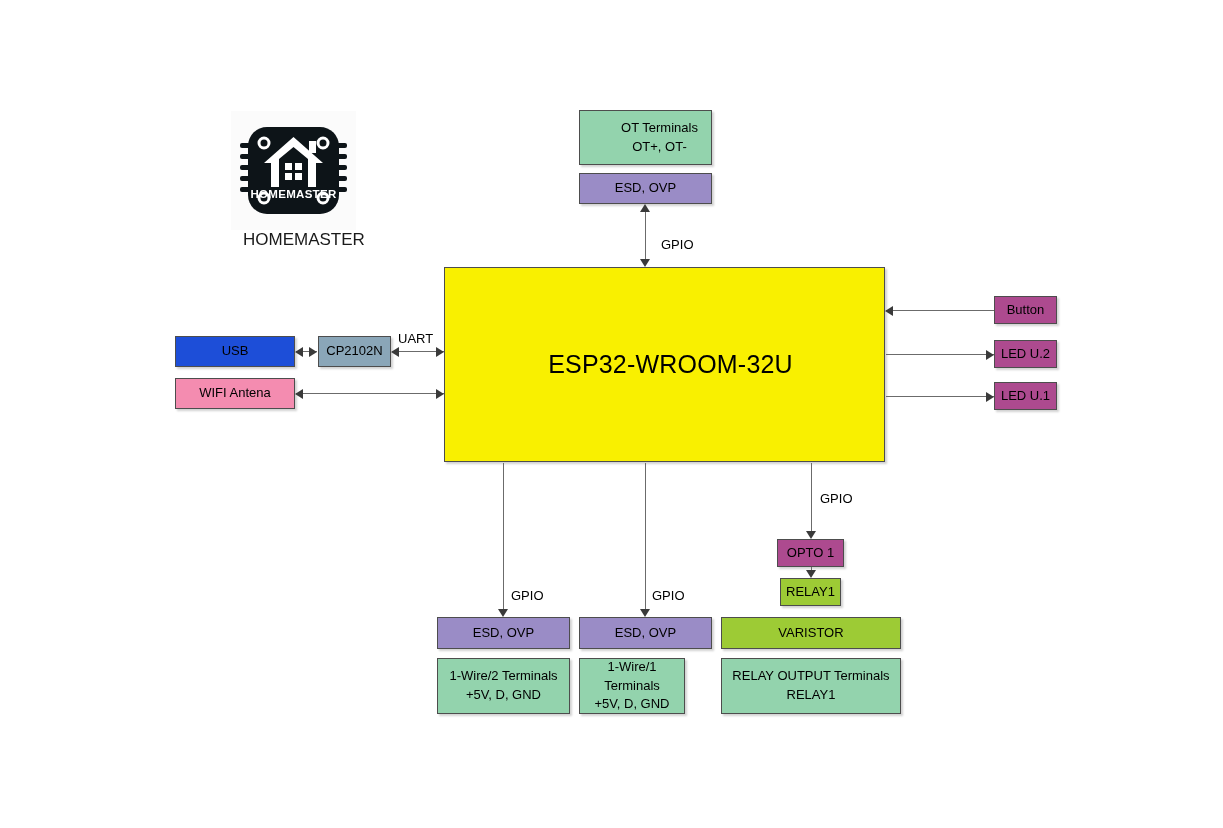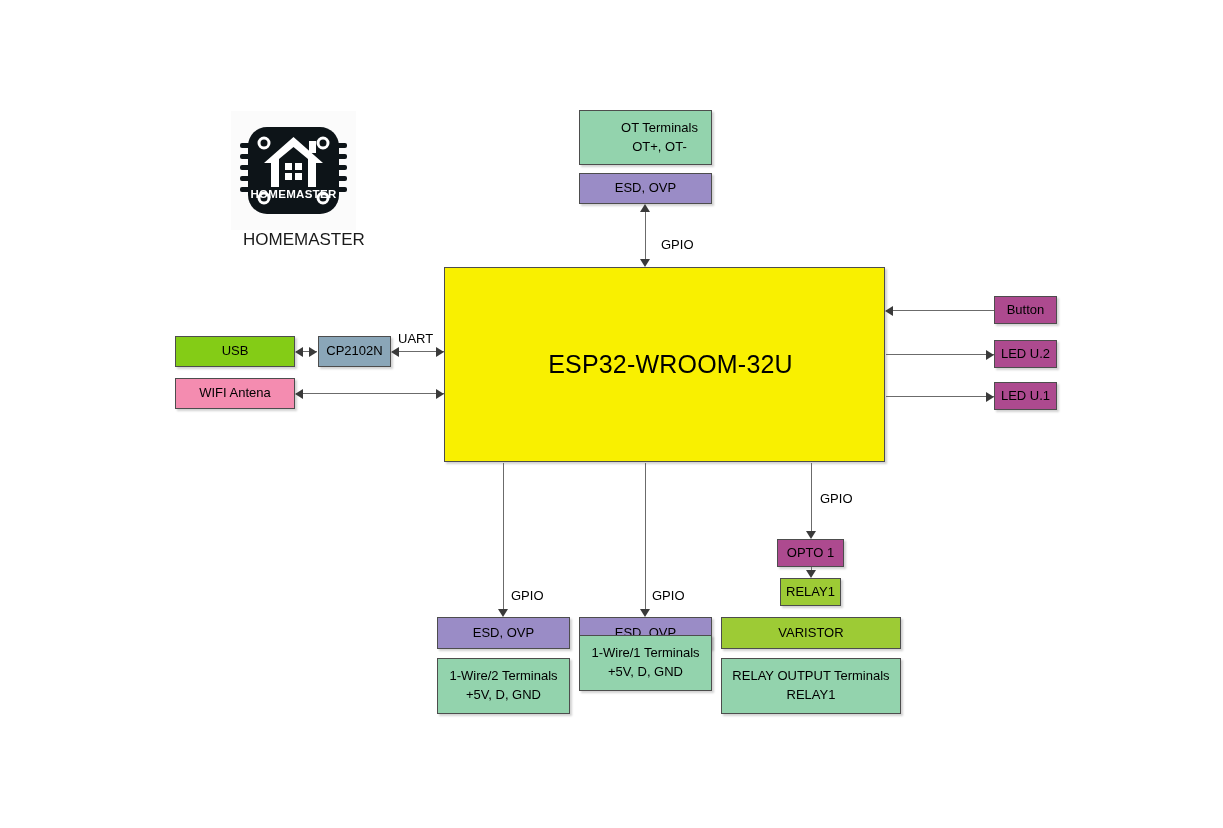--- a/index.html
+++ b/index.html
@@ -29,21 +29,21 @@
     color: #000000;
     font-size: 13px;
     line-height: 1.45;
     box-shadow: 2px 2px 2px rgba(0,0,0,0.18);
   }
   .box .line2 { display: block; }
 
   .c-green   { background: #93d3ad; }
   .c-purple  { background: #9a8cc6; }
   .c-yellow  { background: #f9f000; }
-  .c-gray    { background: #84cc16; }
+  .c-gray    { background: #1d4ed8; }
   .c-steel   { background: #8aa6b8; }
   .c-pink    { background: #f48cb0; }
   .c-magenta { background: #ad4a8f; }
   .c-lime    { background: #9dcb35; }
 
   #esp32 {
     font-size: 25px;
     letter-spacing: 0.2px;
     padding-left: 12px;
   }
@@ -250,21 +250,21 @@
   </div>
 
   <div class="vline" style="left:645px; top:463px; height:146px;"></div>
   <div class="arrow arr-down" style="left:640px; top:609px;"></div>
   <div class="edge-label" style="left:652px; top:588px;">GPIO</div>
 
   <div class="box c-purple" style="left:579px; top:617px; width:133px; height:32px;">
     <span>ESD, OVP</span>
   </div>
 
-  <div class="box c-green" style="left:579px; top:635px; width:133px; height:56px;">
+  <div class="box c-green" style="left:579px; top:658px; width:106px; height:56px;">
     <span>1-Wire/1 Terminals</span>
     <span class="line2">+5V, D, GND</span>
   </div>
 
   <div class="box c-lime" style="left:721px; top:617px; width:180px; height:32px;">
     <span>VARISTOR</span>
   </div>
 
   <div class="box c-green" style="left:721px; top:658px; width:180px; height:56px;">
     <span>RELAY OUTPUT Terminals</span>

